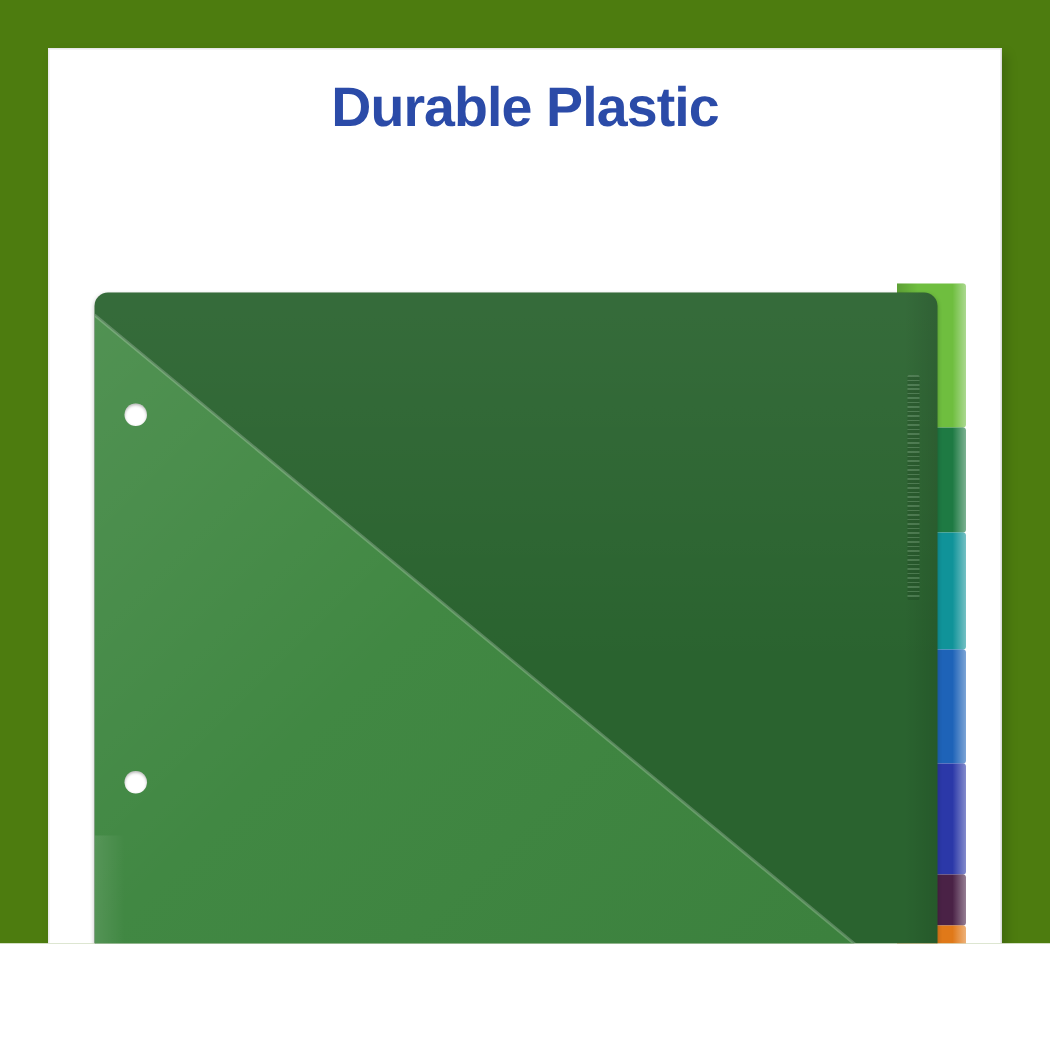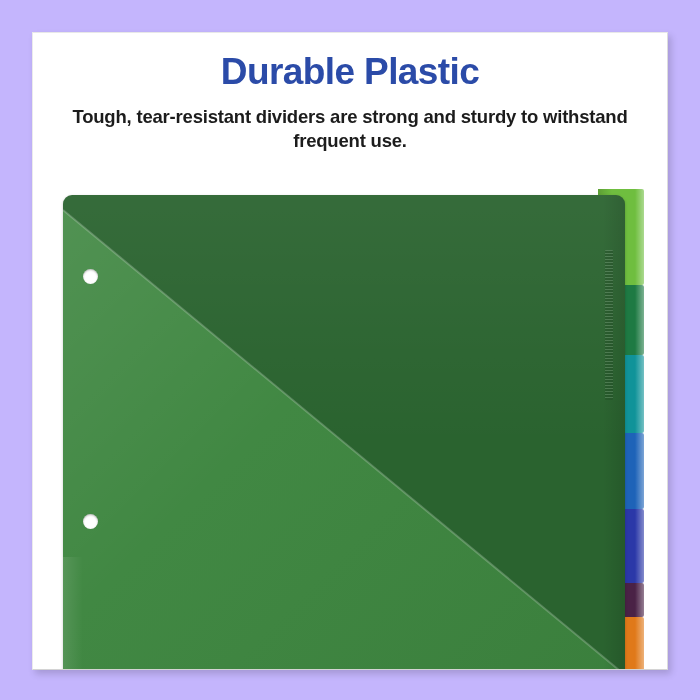--- a/index.html
+++ b/index.html
@@ -8,22 +8,22 @@
     padding: 0;
     background: #ffffff;
   }
   body {
     font-family: "Liberation Sans", sans-serif;
   }
 
   #stage {
     position: relative;
     width: 700px;
-    height: 700px;
-    background: #c4b5fd;
+    height: 629px;
+    background: #4d7c0f;
     overflow: hidden;
   }
 
   
   .product-card {
     position: absolute;
     left: 32px;
     top: 32px;
     width: 636px;
     height: 638px;
@@ -207,21 +207,20 @@
 </style>
 </head>
 <body>
 
 <div id="stage">
 
   <div class="product-card">
 
     <div class="headline-block">
       <h1 class="headline" style="color: rgb(43, 75, 168);">Durable Plastic</h1>
-      <p class="subhead" style="color: rgb(28, 28, 28);">Tough, tear-resistant dividers are strong and sturdy to withstand frequent use.</p>
     </div>
 
     <div class="photo">
 
       <div class="tab-stack">
         <div class="tab" style="background: rgb(111, 190, 63); top: 0px; height: 96px;"></div>
         <div class="tab" style="background: rgb(30, 122, 67); top: 96px; height: 70px;"></div>
         <div class="tab" style="background: rgb(16, 147, 153); top: 166px; height: 78px;"></div>
         <div class="tab" style="background: rgb(30, 99, 184); top: 244px; height: 76px;"></div>
         <div class="tab" style="background: rgb(43, 56, 168); top: 320px; height: 74px;"></div>

